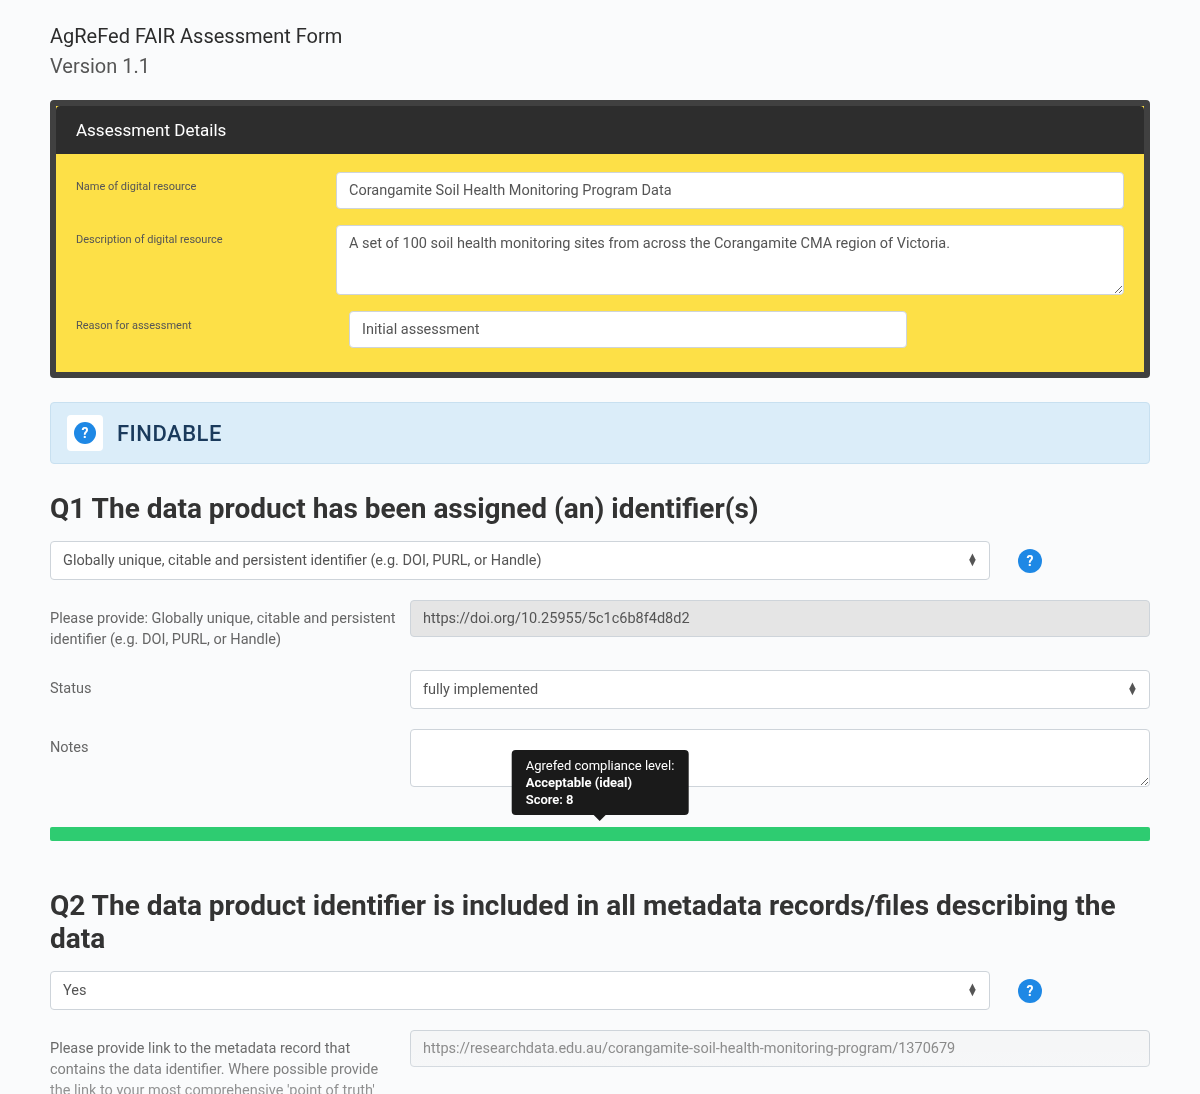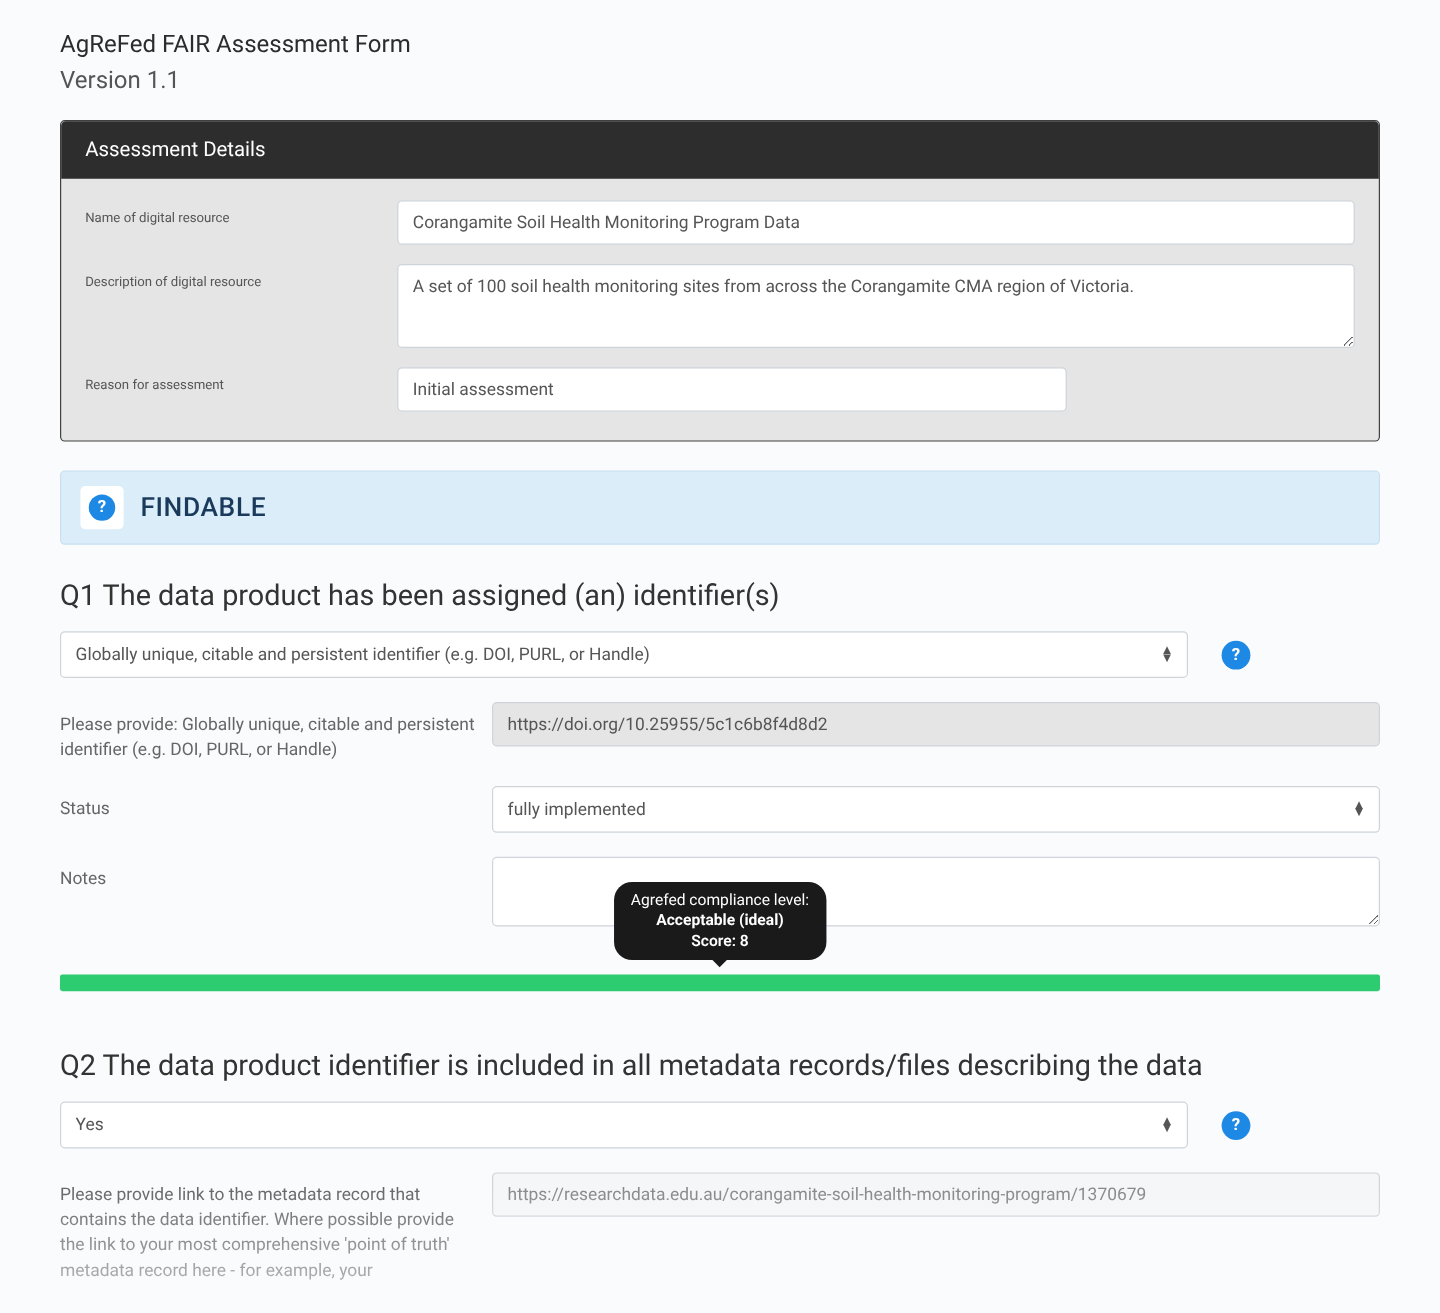--- a/index.html
+++ b/index.html
@@ -18,41 +18,41 @@
   font-weight: 400;
   color: #2c2c2c;
   margin-bottom: 6px;
 }
 .version {
   font-size: 20px;
   color: #555;
   margin-bottom: 22px;
 }
 .card {
-  background: #e5e5e5;
-  border: 1px solid #404040;
+  background: #fde047;
+  border: 6px solid #404040;
   border-radius: 4px;
   margin-bottom: 24px;
 }
 .card-header-dark {
   background: #2d2d2d;
   color: #fff;
   padding: 14px 20px;
   font-size: 17px;
   border-radius: 4px 4px 0 0;
 }
 .card-body {
   padding: 18px 20px 24px 20px;
 }
 .row {
   display: flex;
   align-items: flex-start;
   margin-bottom: 16px;
 }
-.row:last-child { margin-bottom: 0; }
+.row:last-child { margin-bottom: 0; gap: 13px; }
 .field-label {
   flex: 0 0 260px;
   color: #555;
   font-size: 11px;
   padding-top: 8px;
 }
 .field-input {
   flex: 1;
   padding: 9px 12px;
   border: 1px solid #ced4da;
@@ -101,23 +101,23 @@
 }
 .section-title {
   font-size: 22px;
   color: #1a3a5c;
   letter-spacing: 0.5px;
   font-weight: 500;
 }
 
 .question-wrap { margin-bottom: 40px; }
 .question-title {
-  font-size: 24px;
+  font-size: 28px;
   color: #333;
-  font-weight: 400;
+  font-weight: 700;
   margin-bottom: 16px;
 }
 .select-row {
   display: flex;
   align-items: center;
   gap: 28px;
   margin-bottom: 20px;
 }
 .select-wrap {
   position: relative;
@@ -192,23 +192,22 @@
   margin-bottom: 8px;
 }
 .tooltip-box {
   position: absolute;
   left: 50%;
   transform: translateX(-50%);
   bottom: 12px;
   background: #1a1a1a;
   color: #fff;
   padding: 8px 14px;
-  border-radius: 15px;
+  border-radius: 4px;
   font-size: 13px;
-  text-align: center;
   white-space: nowrap;
   z-index: 5;
 }
 .tooltip-box::after {
   content: "";
   position: absolute;
   top: 100%;
   left: 50%;
   margin-left: -6px;
   border: 6px solid transparent;

